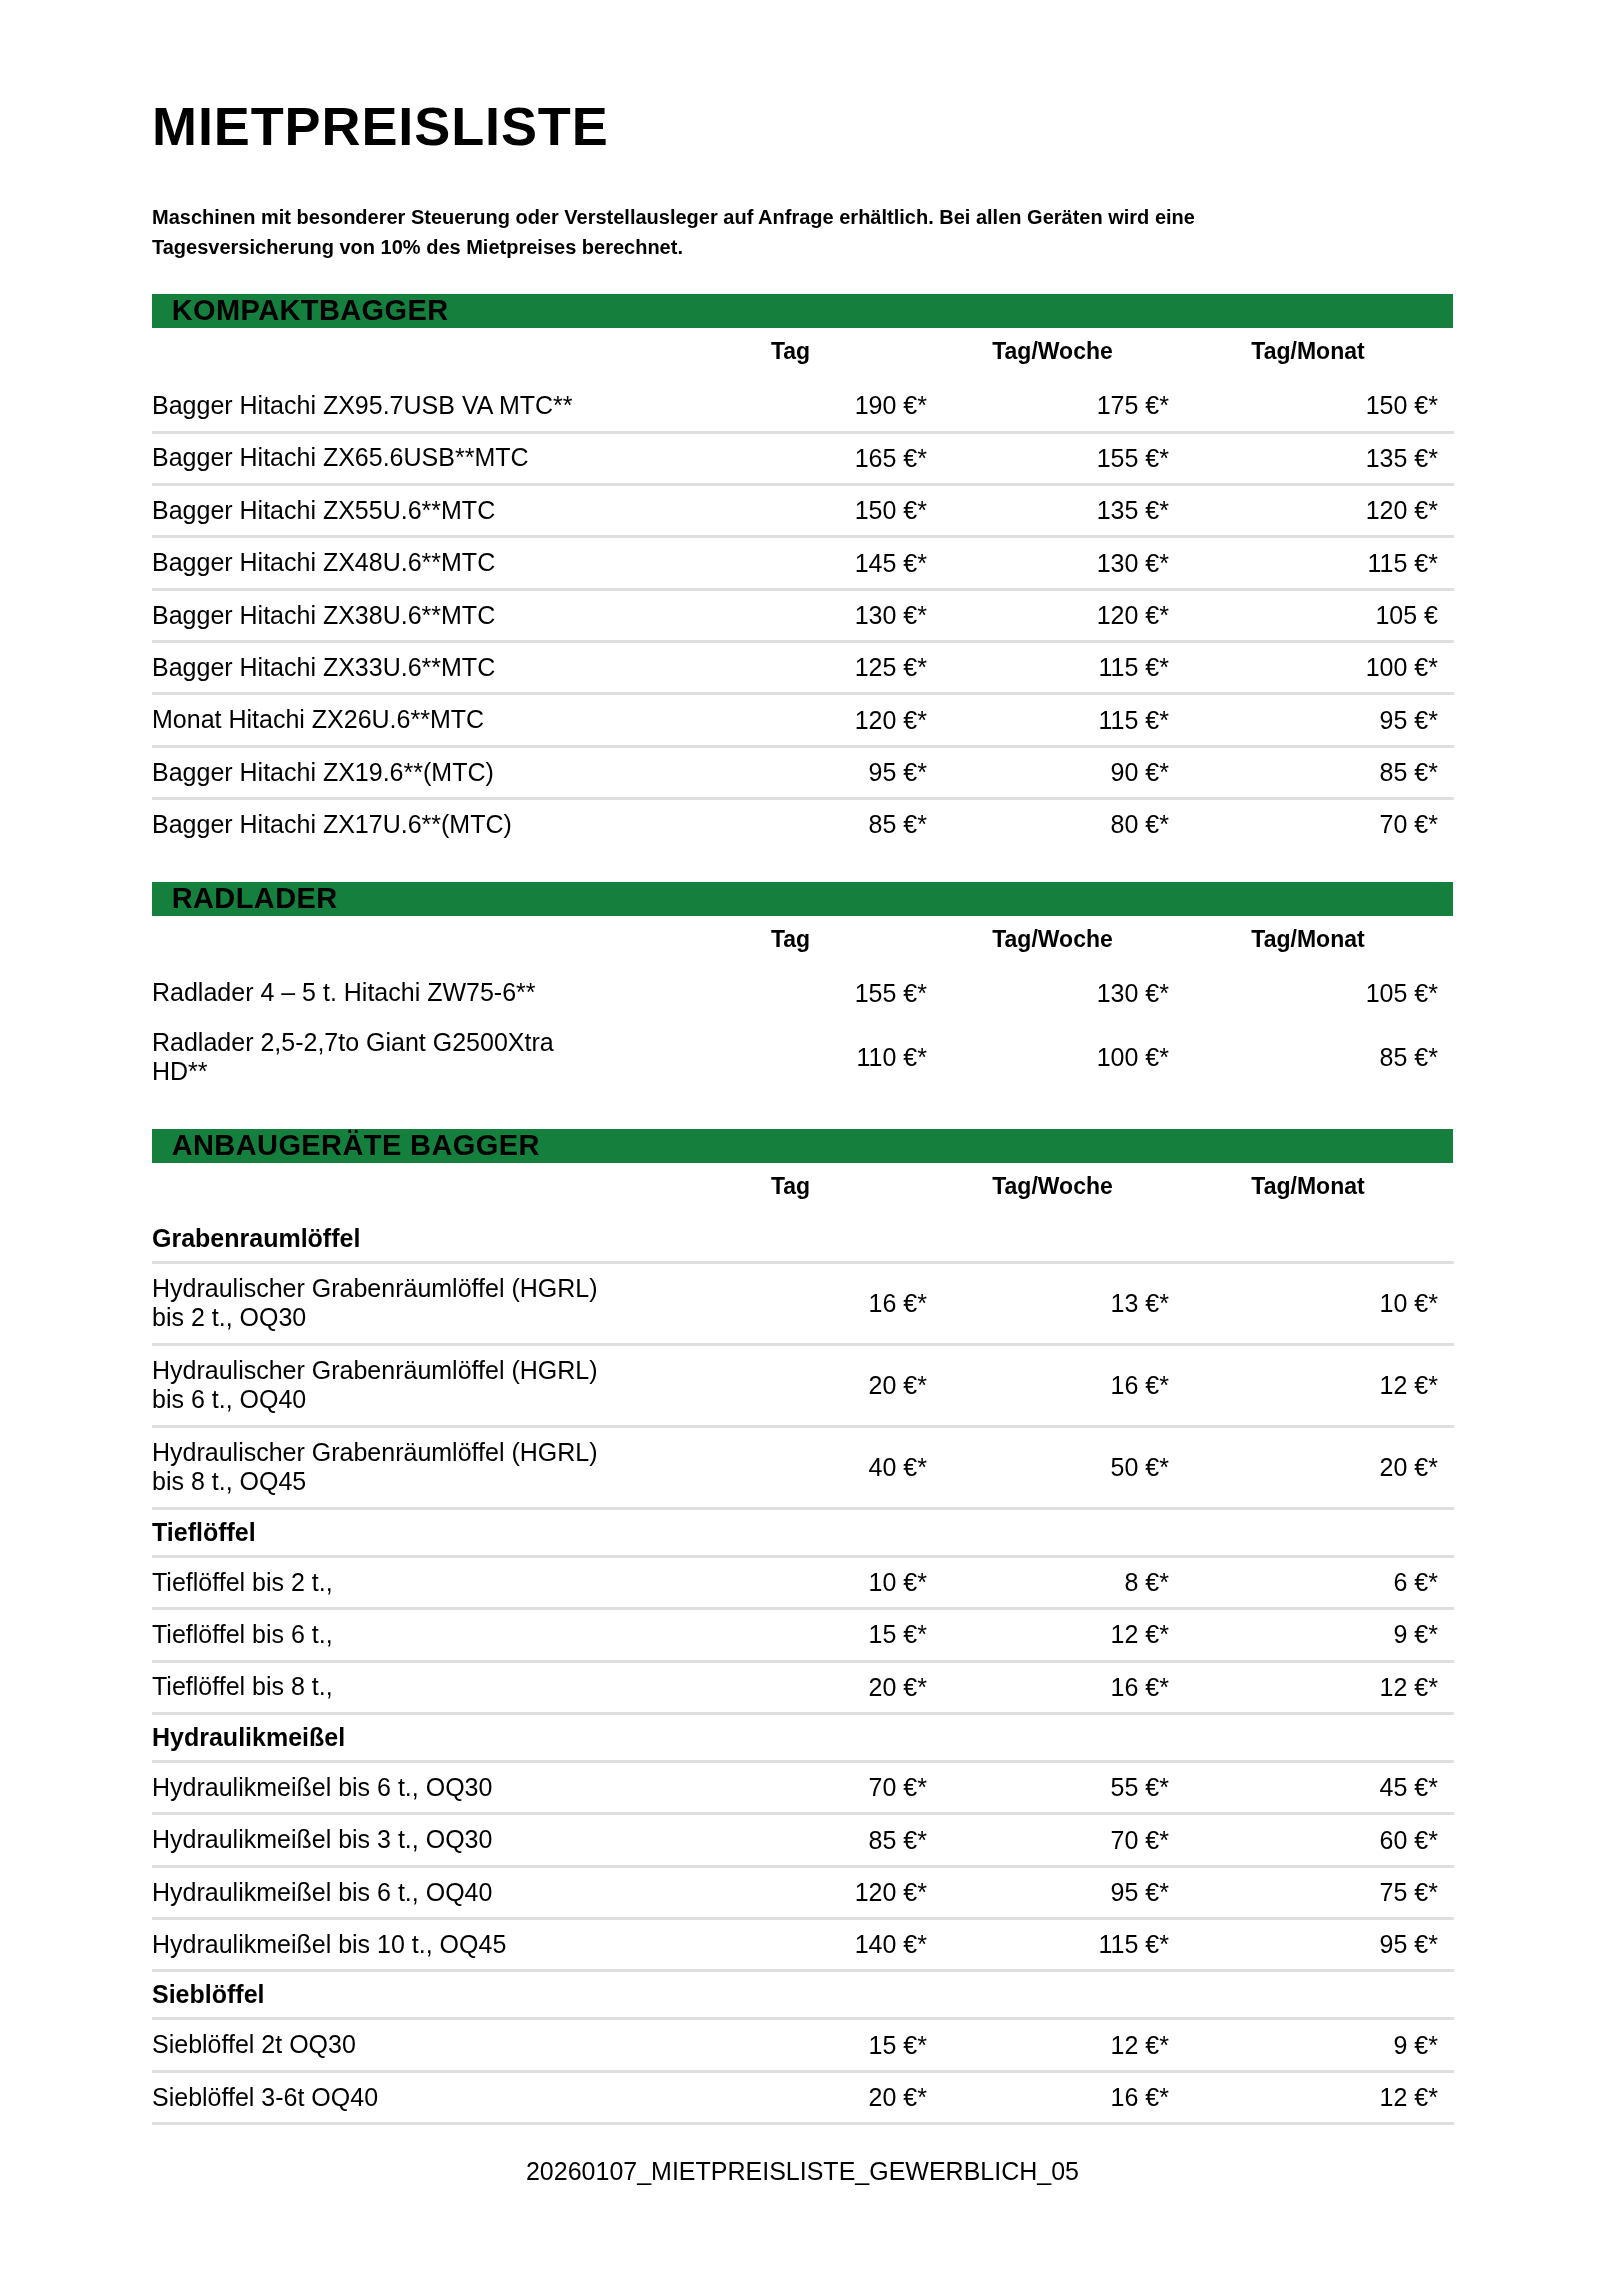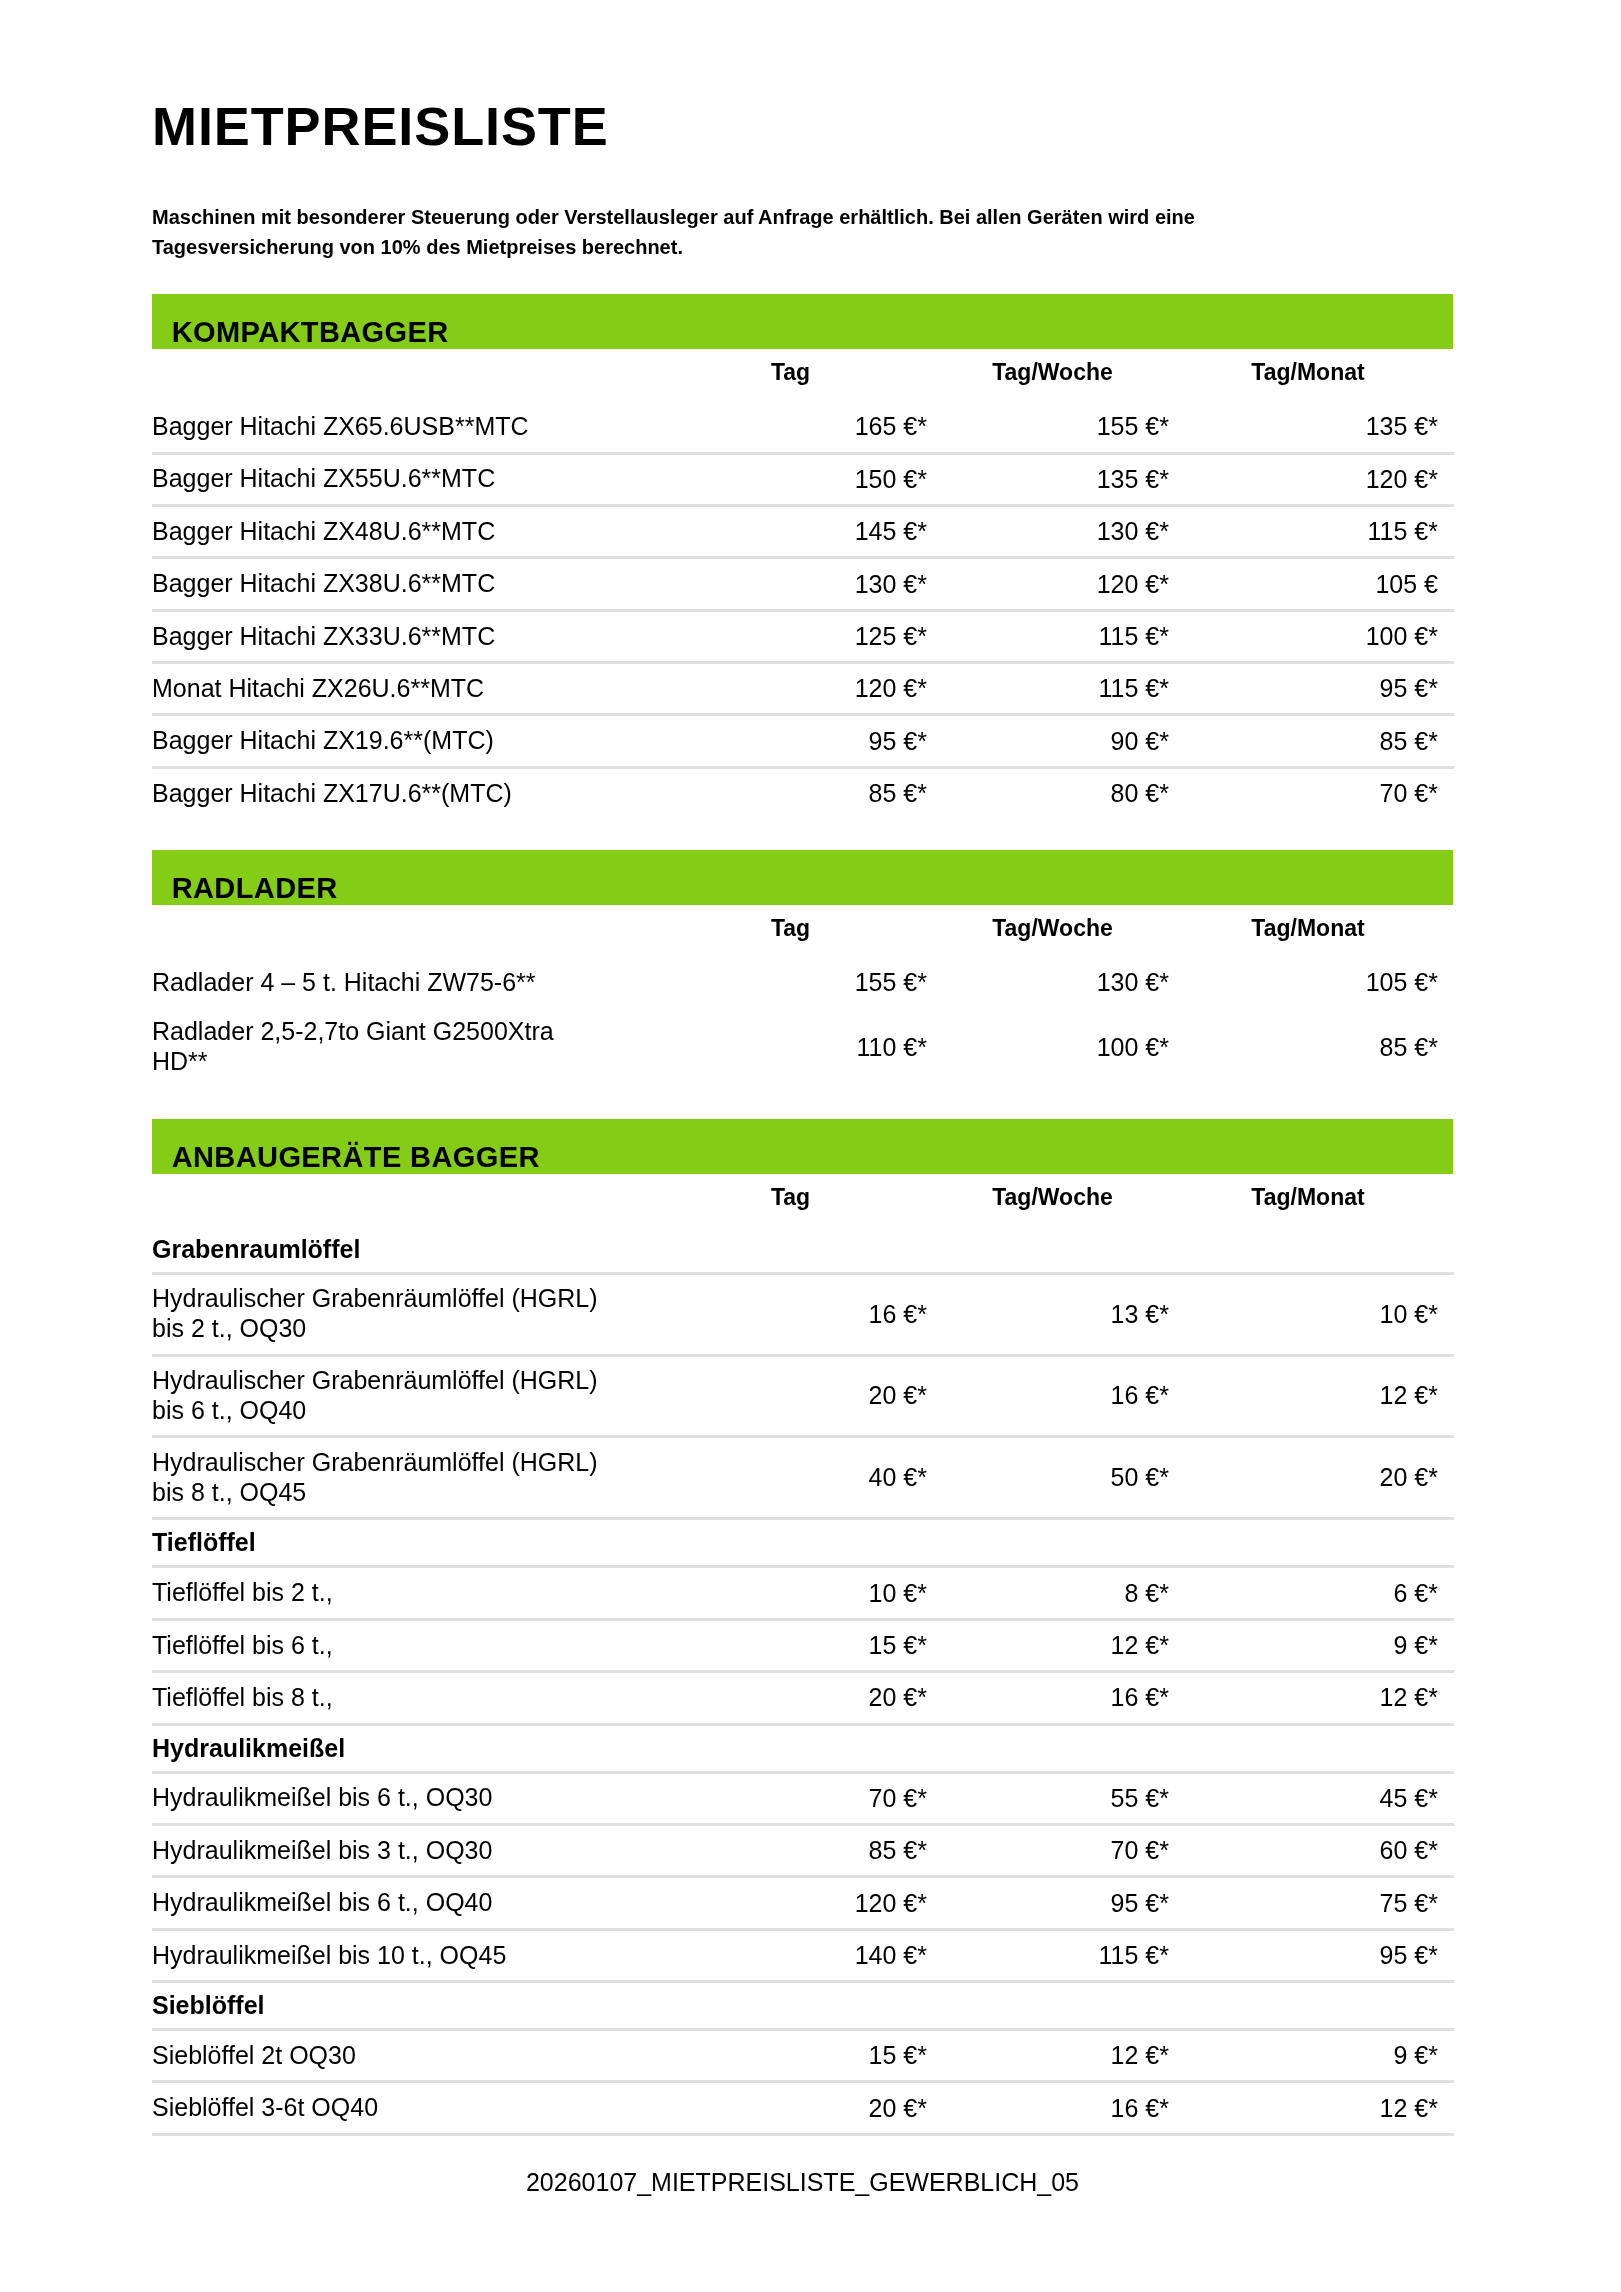--- a/index.html
+++ b/index.html
@@ -30,24 +30,24 @@
   .intro {
     margin-top: 47px;
     font-size: 20px;
     line-height: 29.6px;
     font-weight: bold;
     white-space: pre-line;
   }
   .price-section { margin-top: 32px; }
   .section-bar {
     width: 1301px;
-    height: 55px;
-    background: #84cc16;
+    height: 34px;
+    background: #15803d;
     display: flex;
-    align-items: flex-end;
+    align-items: flex-start;
     padding-left: 19.7px;
     font-size: 29px;
     font-weight: bold;
     letter-spacing: 0.4px;
   }
   table.price-table {
     width: 1301px;
     table-layout: fixed;
     border-collapse: collapse;
   }
@@ -122,20 +122,26 @@
       </colgroup>
       <thead>
         <tr>
           <th class="name-col"></th>
           <th class="num col-tag">Tag</th>
           <th class="num col-woche">Tag/Woche</th>
           <th class="num col-monat">Tag/Monat</th>
         </tr>
       </thead>
       <tbody>
+  <tr class="item-row">
+    <td class="name-cell">Bagger Hitachi ZX95.7USB VA MTC**</td>
+    <td class="num price-tag">190 €*</td>
+    <td class="num price-woche">175 €*</td>
+    <td class="num price-monat">150 €*</td>
+  </tr>
 
   <tr class="item-row">
     <td class="name-cell">Bagger Hitachi ZX65.6USB**MTC</td>
     <td class="num price-tag">165 €*</td>
     <td class="num price-woche">155 €*</td>
     <td class="num price-monat">135 €*</td>
   </tr>
 
   <tr class="item-row">
     <td class="name-cell">Bagger Hitachi ZX55U.6**MTC</td>

